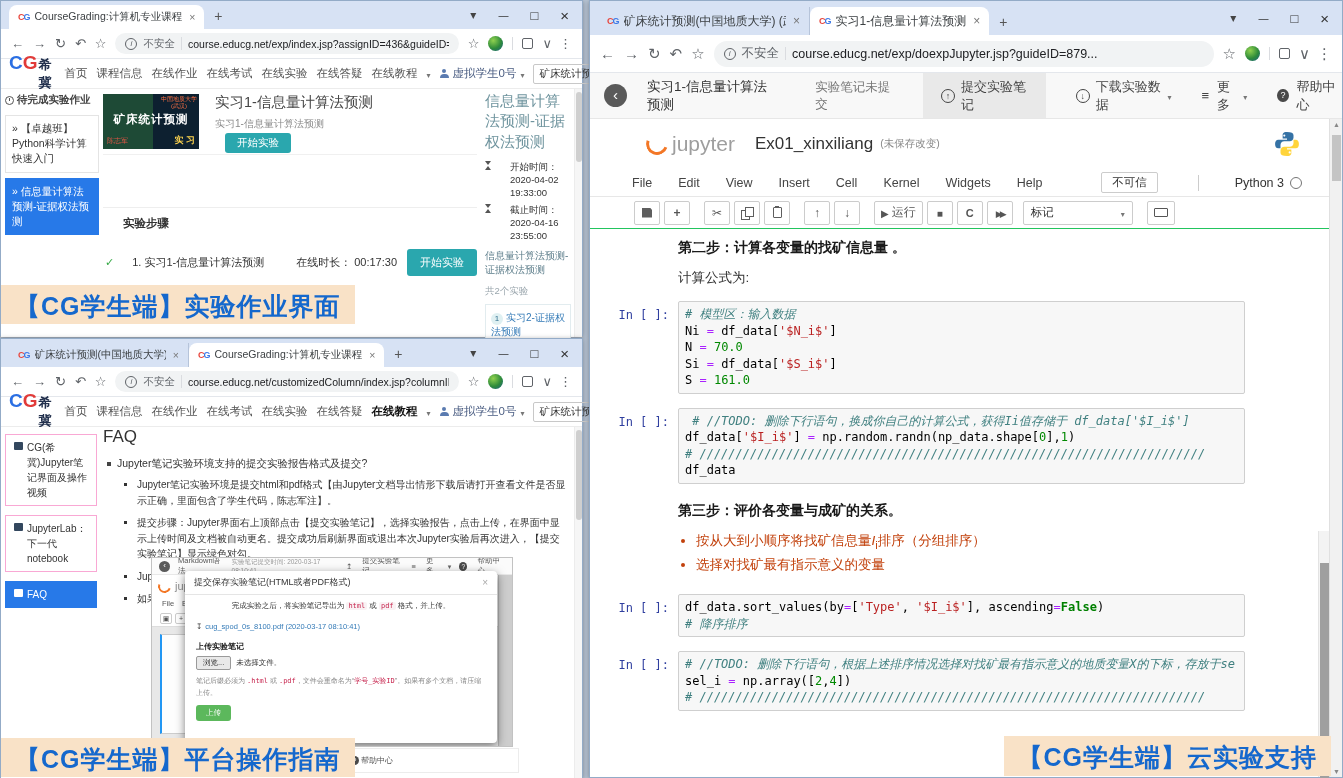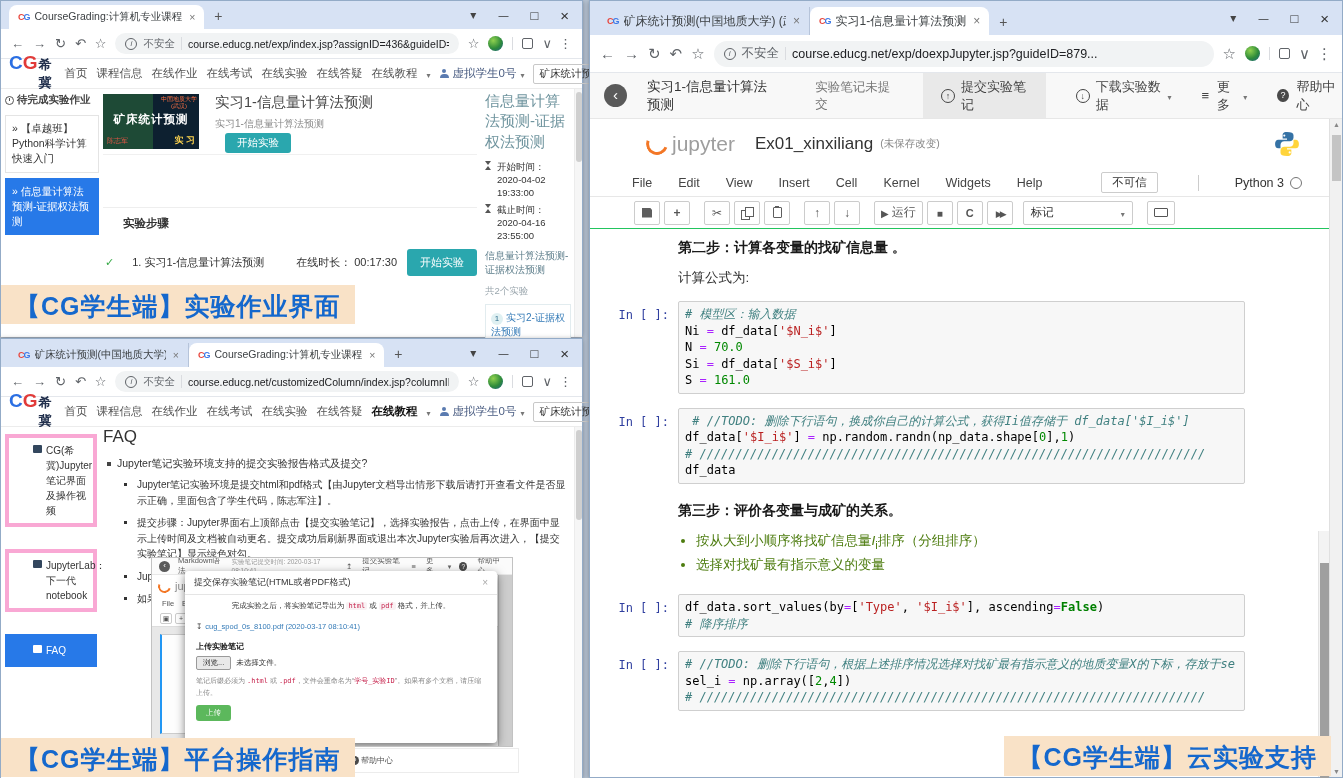--- a/index.html
+++ b/index.html
@@ -80,37 +80,37 @@
 .hero-btn{position:absolute;left:122px;top:42px;font-size:10.5px;padding:3px 12px}
 .steps{position:absolute;left:102px;top:118px;width:374px;border-top:1px solid #eee}
 .steps-h{padding:8px 0 0 20px;font-size:11.5px;font-weight:bold;color:#333}
 .steps-row{display:flex;align-items:center;margin-top:18px;padding-left:2px}
 .chk{color:#35a945;font-weight:bold;font-size:11px}.chk::before{content:"✓"}
 .step-name{font-size:11px;color:#333;margin-left:18px}
 .step-dur{font-size:11px;color:#333;margin-left:auto}
 .step-btn{font-size:11px;padding:6px 13px;margin-left:10px}
 .panel{position:absolute;left:484px;top:2px;width:86px}
 .p-title{font-size:15px;line-height:1.35;color:#6f949e;margin-bottom:8px}
-.p-time{display:flex;gap:5px;font-size:9.5px;color:#333;line-height:1.4;margin-bottom:3px}
+.p-time{display:flex;gap:18px;font-size:9.5px;color:#333;line-height:1.4;margin-bottom:3px}
 .hg{width:7px;height:9px;position:relative;flex:none;margin-top:1px}
 .hg::before,.hg::after{content:"";position:absolute;left:0;border-left:3.5px solid transparent;border-right:3.5px solid transparent}
 .hg::before{top:0;border-top:4.5px solid #555}
 .hg::after{bottom:0;border-bottom:4.5px solid #555}
 .p-desc{font-size:10px;color:#5c7d8a;line-height:1.4;margin-top:6px}
 .p-count{font-size:9.5px;color:#9aa6ad;margin-top:8px}
 .p-card{border:1px solid #e2ecef;background:#fff;padding:6px 5px;font-size:10px;line-height:1.45;margin-top:6px}
 .p-card.active{background:#cfe8ec;border-color:#cfe8ec;color:#31708f}
 .p-num{display:inline-block;width:12px;height:12px;border-radius:50%;background:#dff0f2;color:#31708f;font-size:8px;text-align:center;line-height:12px;margin-right:3px}
 .p-link{color:#337ab7}
 .p-name2{color:#31708f}
 .ov1{left:0;top:284px;height:39px}
 
 .w2b{height:352px;overflow:hidden}
 .sb2{position:absolute;left:4px;top:7px;width:92px}
-.sb2-item{border:4px solid #f9a8d4;background:#fff;padding:5px 24px;font-size:10px;line-height:1.5;color:#333;margin-bottom:22px;display:flex;gap:4px}
+.sb2-item{border:1px solid #f9a8d4;background:#fff;padding:5px 8px;font-size:10px;line-height:1.5;color:#333;margin-bottom:9px;display:flex;gap:4px}
 .sb2-item.active{background:#2779e8;border-color:#2779e8;color:#fff}
 .book-ic{width:9px;height:8px;background:#33475e;border-radius:1px;flex:none;margin-top:2px}
 .sb2-item.active .book-ic{background:#fff}
 .faq-t{position:absolute;left:102px;top:0;font-size:17px;color:#333;font-weight:normal}
 .faq-q{position:absolute;left:106px;top:30px;font-size:10.5px;color:#333;display:flex;gap:6px}
 .sqm{width:4px;height:4px;background:#444;margin-top:5px;flex:none}
 .faq-a{position:absolute;left:136px;top:50px;width:432px;font-size:10px;color:#333;line-height:1.55}
 .faq-a li{margin-bottom:7px;list-style:square}
 
 .shot{position:absolute;left:150px;top:130px;width:362px;height:190px;background:#8f8f8f;border:1px solid #c2c2c2;overflow:hidden}
@@ -203,21 +203,21 @@
 .tk-o{color:#aa22ff}
 .tk-k{color:#008000;font-weight:bold}
 .mdbox{flex:1;padding-top:2px}
 .mdbox h4{font-size:14px;color:#1a1a1a;margin:2px 0 12px}
 .mdbox p{font-size:13.5px;color:#333}
 .formula{text-align:center;font-family:"Liberation Serif","DejaVu Serif",serif;font-style:italic;font-size:15px;color:#111;margin:12px 0 4px;display:flex;justify-content:center;align-items:center;gap:6px}
 .frac{display:inline-block;text-align:center;vertical-align:middle;font-size:13.5px}
 .fr-n{display:block;border-bottom:1px solid #222;padding:0 4px 1px}
 .fr-d{display:block;padding-top:1px}
 .mdul{margin:6px 0 0 18px}
-.mdul li{font-size:13.5px;color:#4d7c0f;margin-bottom:6px}
+.mdul li{font-size:13.5px;color:#c2410c;margin-bottom:6px}
 .nb-scroll{position:absolute;right:13px;top:530px;bottom: 0;width:11px;background:#f3f3f3;border-left:1px solid #e3e3e3}
 .nb-thumb{position:absolute;left:1px;top:32px;width:9px;height:215px;background:#9f9f9f}
 .outer-scroll{position:absolute;right:0;top:118px;bottom:0;width:13px;background:#f1f1f1;border-left:1px solid #e0e0e0}
 .os-thumb{position:absolute;left:2px;top:16px;width:9px;height:46px;background:#c4c4c4}
 .os-arrow{position:absolute;left:3px;font-size:7px;color:#888}
 .osa-t{top:2px}.osa-b{bottom:2px}
 .ov3{right:11px;top:735px;height:40px}
 </style>
 </head>
 <body>

